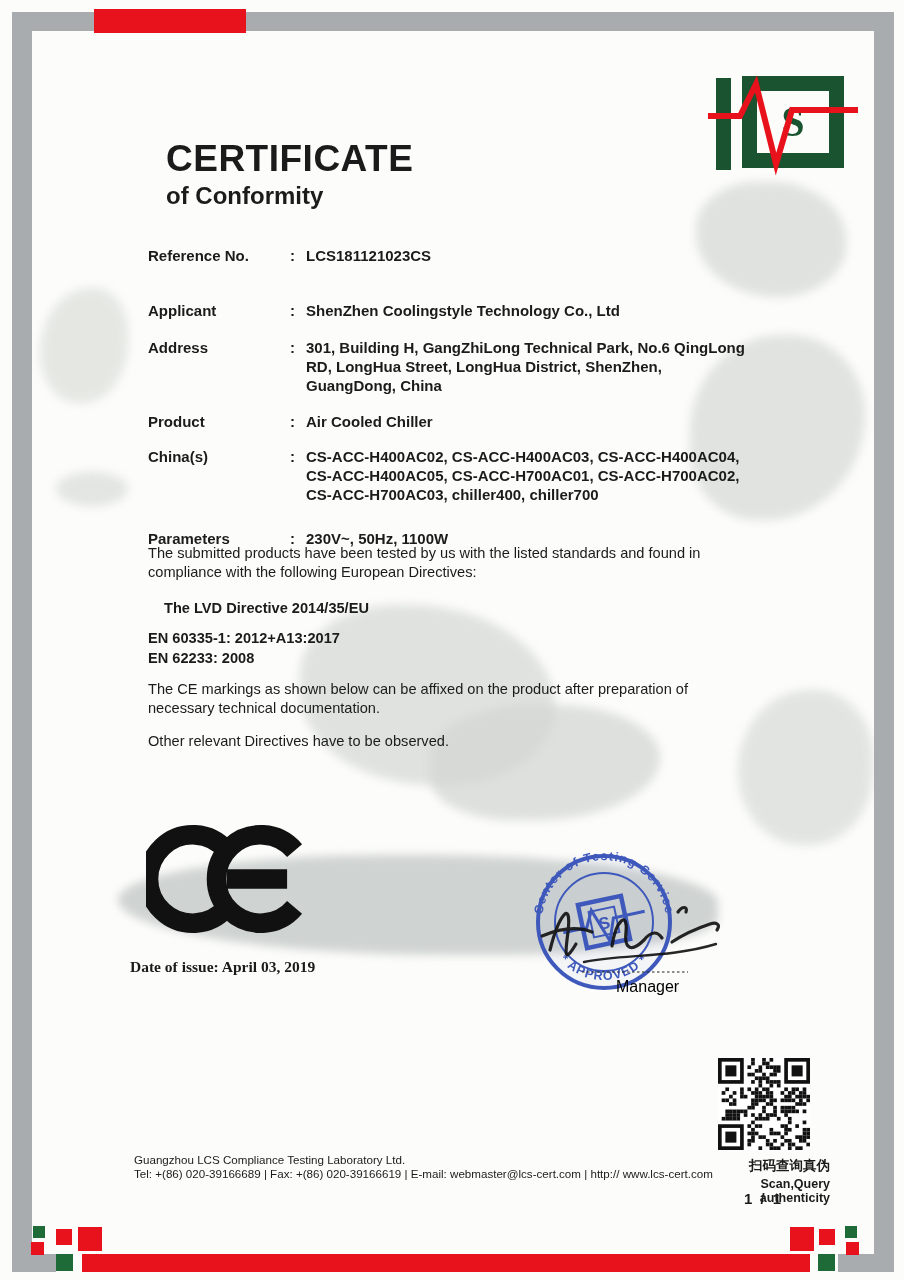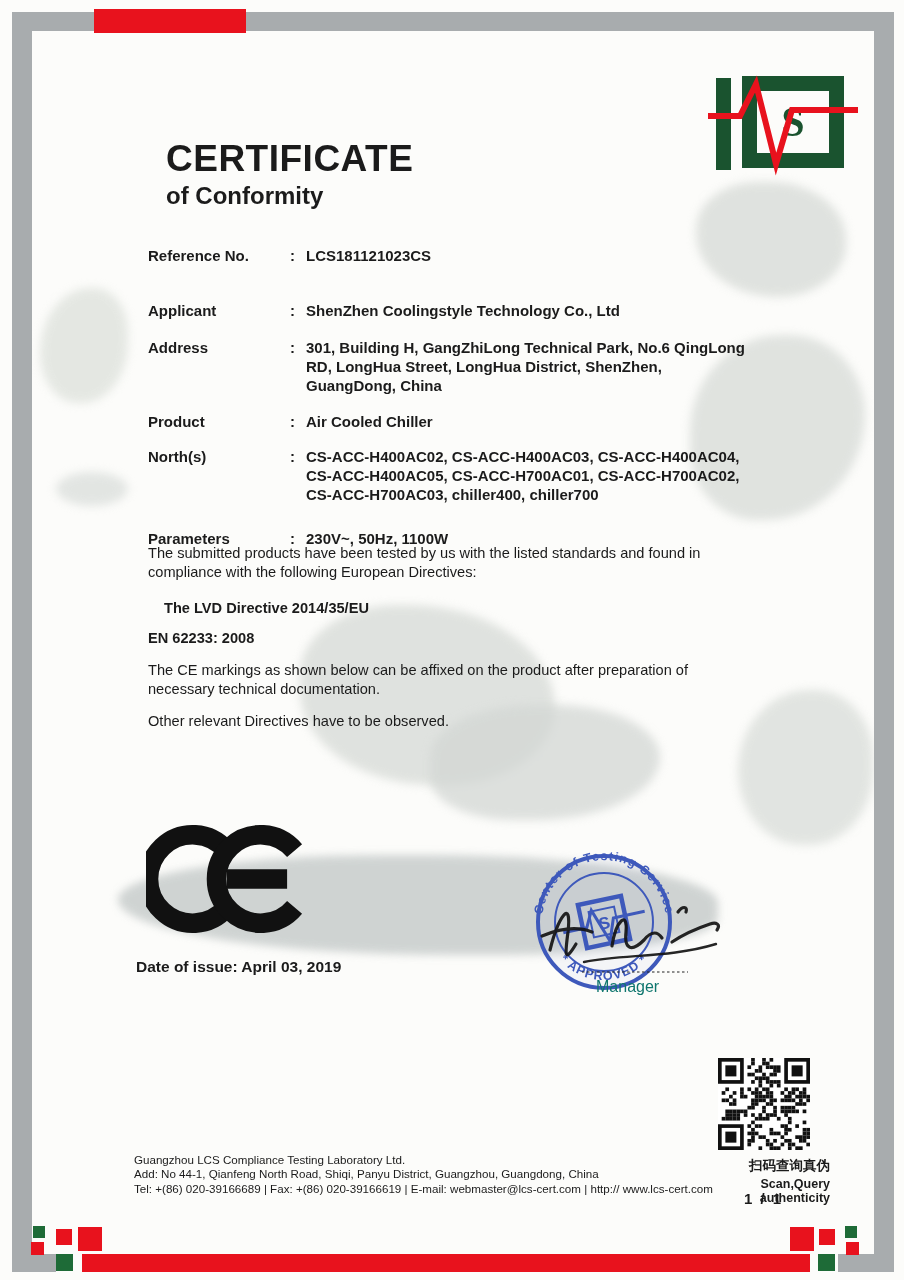--- a/index.html
+++ b/index.html
@@ -29,24 +29,24 @@
         font-size:14.6px;line-height:1.33;}
   .body-block .b{font-weight:bold;}
   .p-intro{margin:0 0 16px 0;}
   .p-directive{margin:0 0 11px 16px;}
   .p-standards{margin:0 0 12px 0;}
   .p-tests{margin:0 0 14px 0;}
   .p-ce{margin:0 0 13px 0;}
   .p-other{margin:0;}
   
   .ce-mark{position:absolute;left:146px;top:818px;z-index:3;}
-  .date-line{position:absolute;left:136px;top:958px;z-index:4;font-size:15.5px;font-weight:bold;}
+  .date-line{position:absolute;left:130px;top:958px;z-index:4;font-size:15.5px;font-weight:bold;font-family:Liberation Serif, serif;}
   
   .stamp-group{position:absolute;left:520px;top:850px;width:215px;height:160px;z-index:4;}
-  .manager{position:absolute;left:76px;top:128px;font-size:16px;color:#0f766e;}
+  .manager{position:absolute;left:96px;top:128px;font-size:16px;color:#000000;}
   
   .qr-block{position:absolute;left:698px;top:1058px;width:132px;text-align:right;z-index:3;}
   .qr-zh{font-size:13.5px;font-weight:bold;margin-top:7px;
          font-family:"DejaVu Sans","Liberation Sans",sans-serif;}
   .qr-en{font-size:12.5px;font-weight:bold;margin-top:2px;}
   
   .footer{position:absolute;left:134px;top:1153px;z-index:3;font-size:11.6px;line-height:1.24;}
   .page-num{position:absolute;left:744px;top:1190px;z-index:3;font-size:15px;font-weight:bold;letter-spacing:2px;}
 </style>
 </head>
@@ -118,35 +118,36 @@
       <span>Address</span>
       <span>:</span>
       <span>301, Building H, GangZhiLong Technical Park, No.6 QingLong RD, LongHua Street, LongHua District, ShenZhen, GuangDong, China</span>
     </div>
     <div class="frow mb16">
       <span>Product</span>
       <span>:</span>
       <span>Air Cooled Chiller</span>
     </div>
     <div class="frow mb26">
-      <span>North(s)</span>
+      <span>China(s)</span>
       <span>:</span>
       <span>CS-ACC-H400AC02, CS-ACC-H400AC03, CS-ACC-H400AC04, CS-ACC-H400AC05, CS-ACC-H700AC01, CS-ACC-H700AC02, CS-ACC-H700AC03, chiller400, chiller700</span>
     </div>
     <div class="frow">
       <span>Parameters</span>
       <span>:</span>
       <span>230V~, 50Hz, 1100W</span>
     </div>
   </div>
 
   <div class="body-block">
     <p class="p-intro">The submitted products have been tested by us with the listed standards and found in compliance with the following European Directives:</p>
     <p class="p-directive b">The LVD Directive 2014/35/EU</p>
     <div class="p-standards b">
+      <div>EN 60335-1: 2012+A13:2017</div>
       <div>EN 62233: 2008</div>
     </div>
     <p class="p-ce">The CE markings as shown below can be affixed on the product after preparation of necessary technical documentation.</p>
     <p class="p-other">Other relevant Directives have to be observed.</p>
   </div>
 
   <div class="ce-mark">
     <svg width="170" height="122" viewBox="0 0 200 140">
       <path d="M 94.8,36.6 A 52 52 0 1 0 94.8,103.4" fill="none" stroke="#111" stroke-width="23"></path>
       <path d="M 174.8,36.6 A 52 52 0 1 0 174.8,103.4" fill="none" stroke="#111" stroke-width="23"></path>
@@ -394,19 +395,18 @@
         <rect x="0" y="66.24000000000001" width="25.76" height="25.76" fill="#111"></rect>
         <rect x="3.68" y="69.92" width="18.400000000000002" height="18.400000000000002" fill="#fff"></rect>
         <rect x="7.36" y="73.60000000000001" width="11.040000000000001" height="11.040000000000001" fill="#111"></rect>
       </svg>
     <div class="qr-zh">扫码查询真伪</div>
     <div class="qr-en">Scan,Query authenticity</div>
   </div>
 
   <div class="footer">
     <div>Guangzhou LCS Compliance Testing Laboratory Ltd.</div>
-    <div>Add: No 44-1, Qianfeng North Road, Shiqi, Panyu District, Guangzhou, Guangdong, China</div>
     <div>Tel: +(86) 020-39166689  |  Fax: +(86) 020-39166619   |  E-mail: webmaster@lcs-cert.com  |  http:// www.lcs-cert.com</div>
   </div>
 
   <div class="page-num">1 / 1</div>
 
 </div>
 
 </body></html>

